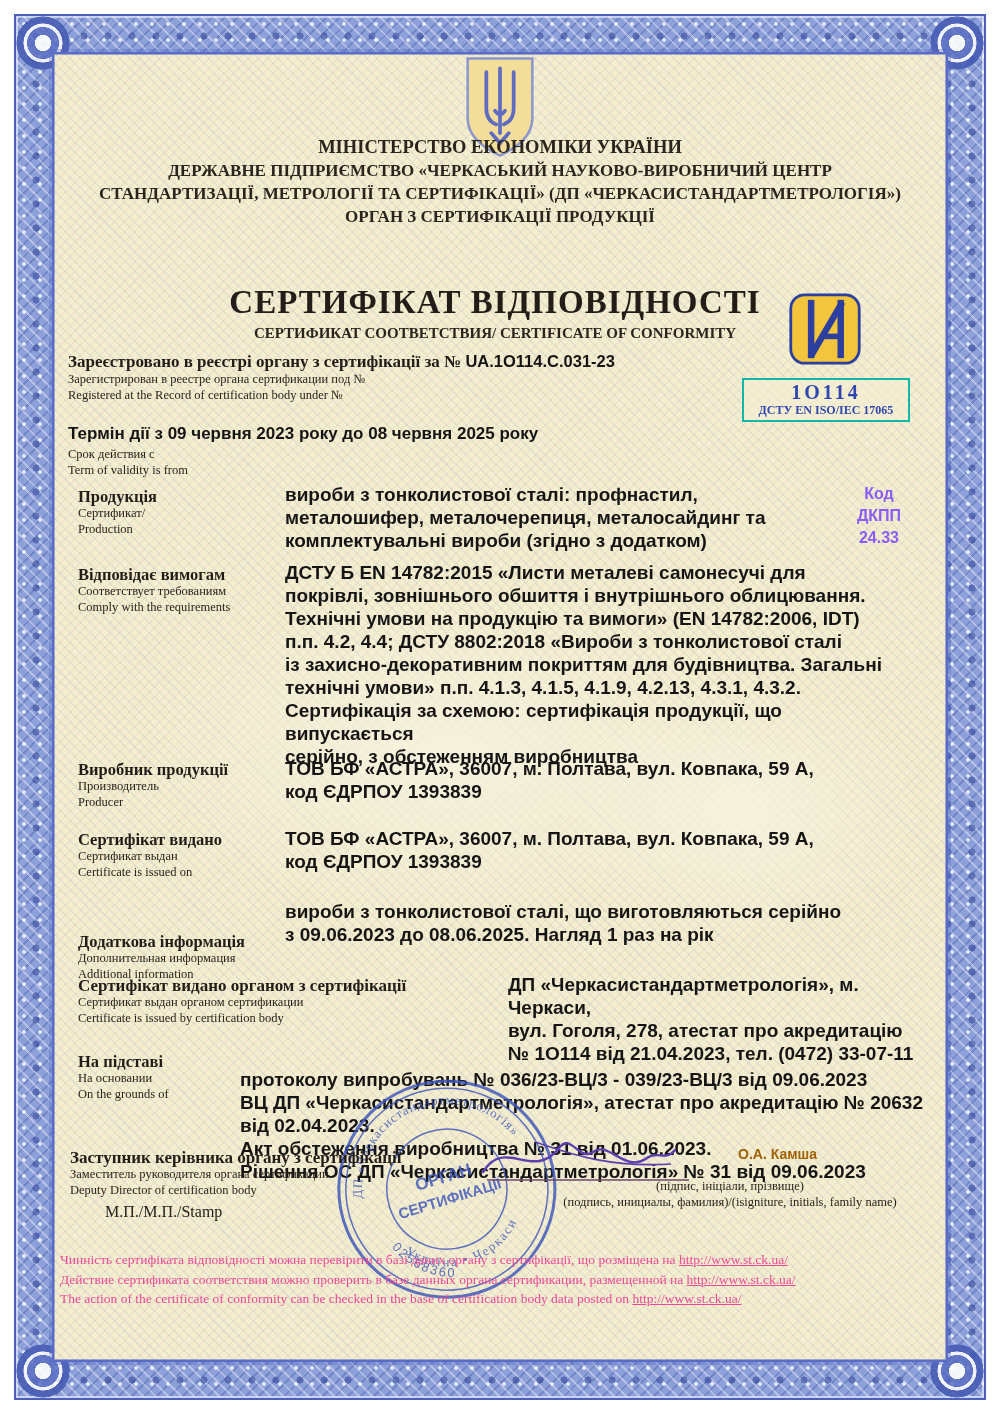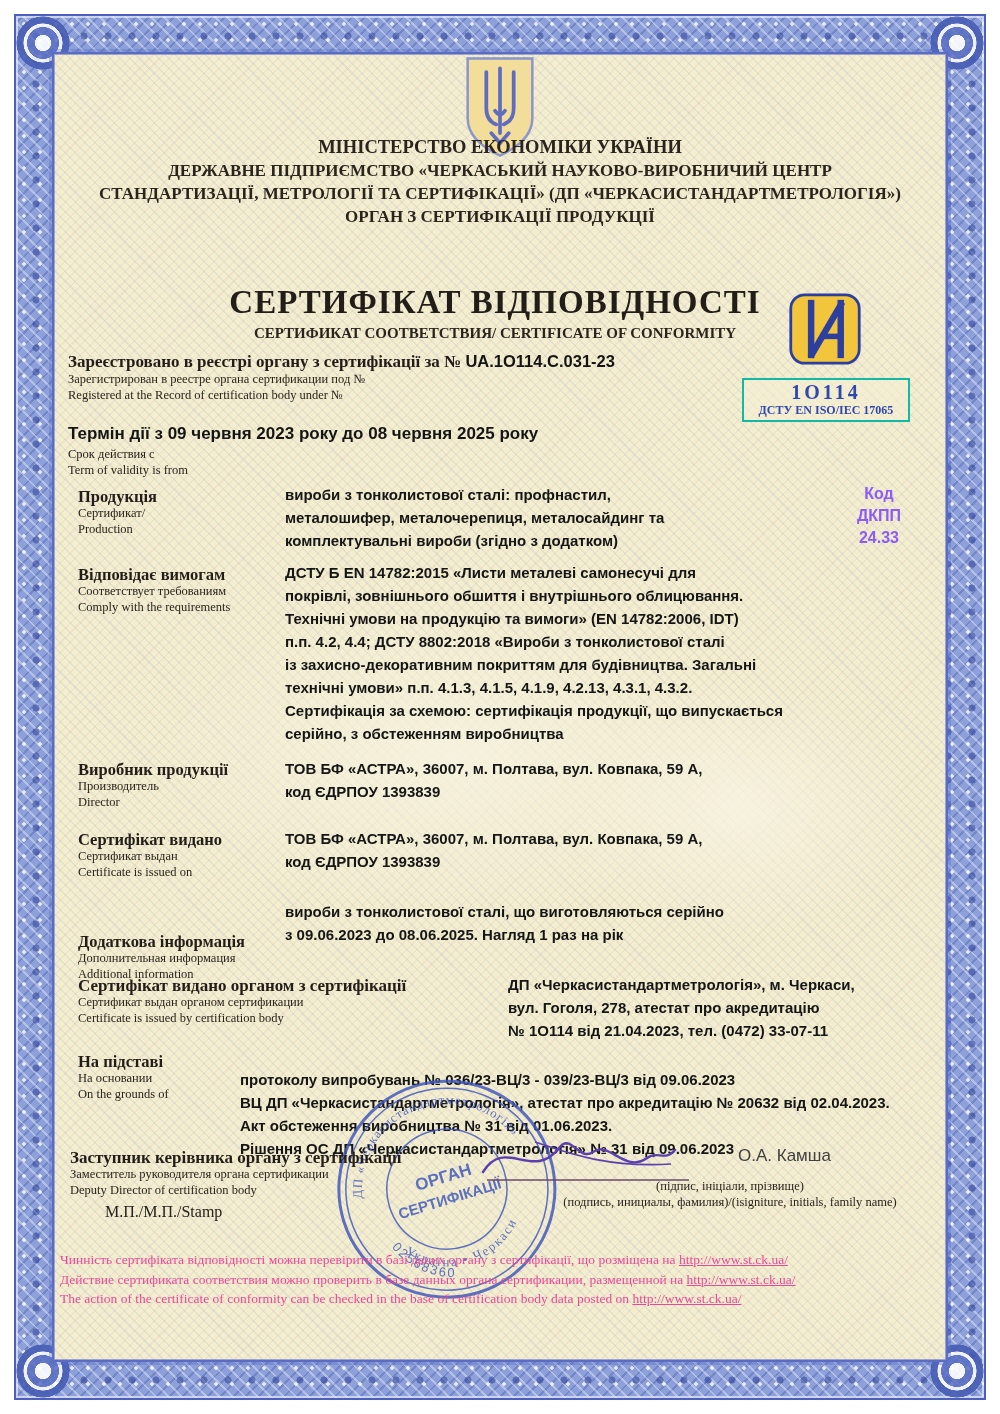--- a/index.html
+++ b/index.html
@@ -52,26 +52,26 @@
   .reg .l1{font-size:17px;font-weight:bold;color:#221d18;}
   .reg .num{font-family:"Liberation Sans",sans-serif;font-size:16.5px;font-weight:bold;color:#141414;}
   .sub{font-size:12.5px;line-height:15.5px;color:#2a241d;}
 
   .validity{left:68px;top:424px;}
   .validity .l1{font-family:"Liberation Sans",sans-serif;font-size:17px;font-weight:bold;color:#141414;}
 
   .slbl .a{font-size:16.5px;font-weight:bold;color:#221d18;line-height:19px;}
   .slbl .b{font-size:12.5px;line-height:15.5px;color:#2a241d;}
   .slbl-wide .a{font-size:17px;}
-  .sval{font-family:"Liberation Sans",sans-serif;font-size:15px;font-weight:bold;line-height:23px;
+  .sval{font-family:"Liberation Sans",sans-serif;font-size:19px;font-weight:bold;line-height:23px;
         white-space:pre-line;color:#151515;}
   .code-col{text-align:center;font-family:"Liberation Sans",sans-serif;font-size:16px;font-weight:bold;
         line-height:22px;color:#8b5cf6;}
 
-  .sig-name{font-family:"Liberation Sans",sans-serif;font-size:17px;font-weight:normal;color:#404040;}
+  .sig-name{font-family:"Liberation Sans",sans-serif;font-size:14px;font-weight:bold;color:#a16207;}
   .cap{text-align:center;font-size:12.5px;line-height:16px;color:#2a241d;}
   .stamp-lbl{font-size:16px;color:#26211c;}
   .stamp{opacity:.82;transform:rotate(-17deg);}
 
   .footer{left:60px;right:54px;top:1250px;font-size:13.5px;line-height:19.5px;color:#ec4899;}
   .u{text-decoration:underline;}
 </style>
 </head>
 <body>
 
@@ -160,21 +160,21 @@
 Технічні умови на продукцію та вимоги» (EN 14782:2006, IDT)
 п.п. 4.2, 4.4; ДСТУ 8802:2018 «Вироби з тонколистової сталі
 із захисно-декоративним покриттям для будівництва. Загальні
 технічні умови» п.п. 4.1.3, 4.1.5, 4.1.9, 4.2.13, 4.3.1, 4.3.2.
 Сертифікація за схемою: сертифікація продукції, що випускається
 серійно, з обстеженням виробництва</div>
 
   <div class="abs slbl" style="left:78px;top:760px;">
     <div class="a">Виробник продукції</div>
     <div class="b">Производитель</div>
-    <div class="b">Director</div>
+    <div class="b">Producer</div>
   </div>
   <div class="abs sval" style="left:285px;top:757px;width:540px;">ТОВ БФ «АСТРА», 36007, м. Полтава, вул. Ковпака, 59 А,
 код ЄДРПОУ 1393839</div>
 
   <div class="abs slbl" style="left:78px;top:830px;">
     <div class="a">Сертифікат видано</div>
     <div class="b">Сертификат выдан</div>
     <div class="b">Certificate is issued on</div>
   </div>
   <div class="abs sval" style="left:285px;top:827px;width:540px;">ТОВ БФ «АСТРА», 36007, м. Полтава, вул. Ковпака, 59 А,

